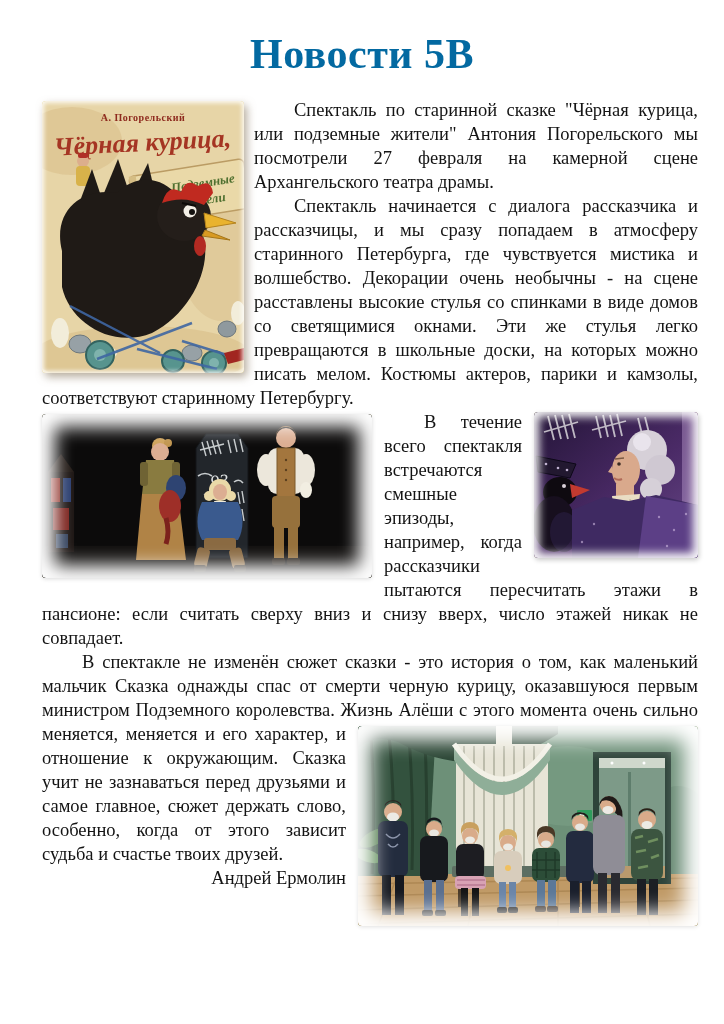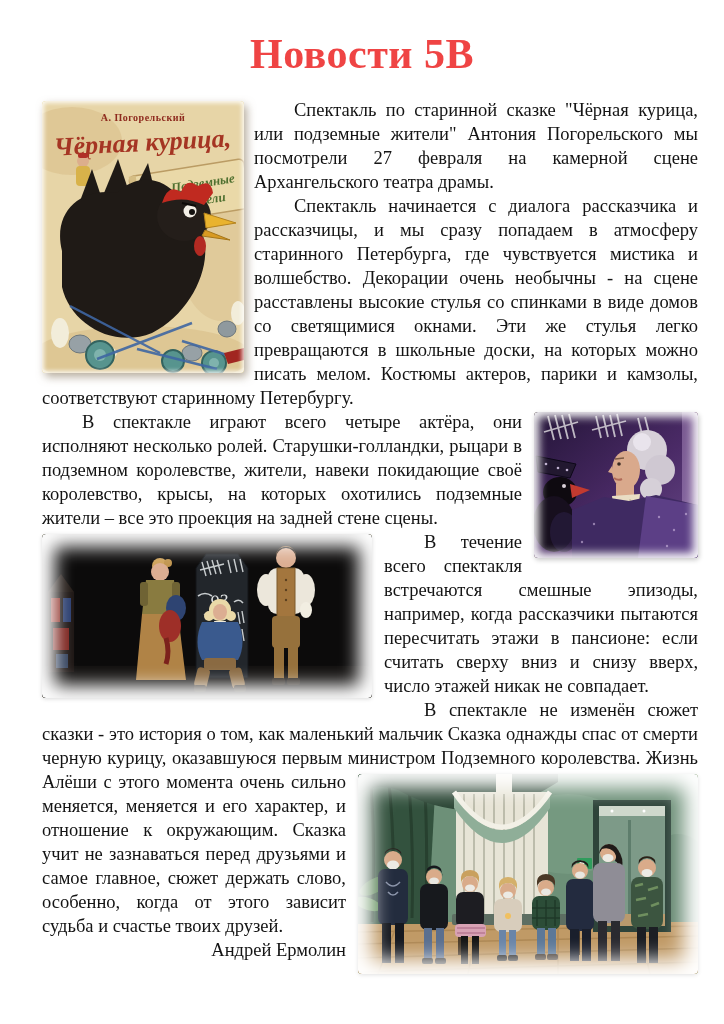--- a/index.html
+++ b/index.html
@@ -3,21 +3,21 @@
 <meta charset="utf-8">
 <style>
   html,body{margin:0;padding:0;background:#888;}
   .page{
     position:relative; width:724px; height:1024px; margin:0 auto;
     background:#ffffff; overflow:hidden;
     font-family:"Liberation Serif", serif; color:#141414;
   }
   .page-title{
     margin:30px 0 12px; text-align:center;
-    font-size:42px; font-weight:700; letter-spacing:.5px; color:#ef4444;
+    font-size:42px; font-weight:700; letter-spacing:.5px; color:#0369a1;
   }
   .flow{
     margin:0 26px 0 42px; padding-top:8px;
     font-size:18.5px; line-height:24px; text-align:justify;
   }
   .flow p{ margin:0; text-indent:40px; }
   .signature{ text-align:right; text-indent:0; }
 
   .photo{ position:relative; border-radius:4px; overflow:hidden; background:#fef9c3; }
   .photo svg{ display:block; width:100%; height:100%; }
@@ -167,21 +167,20 @@
               <circle cx="140" cy="118" r="1.2"></circle>
             <circle cx="152" cy="102" r="1.2"></circle>
               <circle cx="60" cy="112" r="1.2"></circle>
             <circle cx="48" cy="130" r="1.2"></circle>
               <circle cx="133" cy="134" r="1.2"></circle>
           </g>
         </g>
       </svg>
     </div>
 
-    <p>В спектакле играют всего четыре актёра, они исполняют несколько ролей. Старушки-голландки, рыцари в подземном королевстве, жители, навеки покидающие своё королевство, крысы, на которых охотились подземные жители – все это проекция на задней стене сцены.</p>
 
     <div class="photo theater-float">
       <svg viewBox="0 0 330 164" xmlns="http://www.w3.org/2000/svg">
         <rect width="330" height="164" fill="#0c0b0b"></rect>
         <rect y="132" width="330" height="32" fill="#131110"></rect>
         <g transform="translate(6,40)">
           <polygon points="0,18 13,0 26,18" fill="#241c18"></polygon>
           <rect x="0" y="18" width="26" height="80" fill="#1e1715"></rect>
           <rect x="3" y="24" width="9" height="24" fill="#8c2b22"></rect>
           <rect x="15" y="24" width="8" height="24" fill="#2c3f70"></rect>

